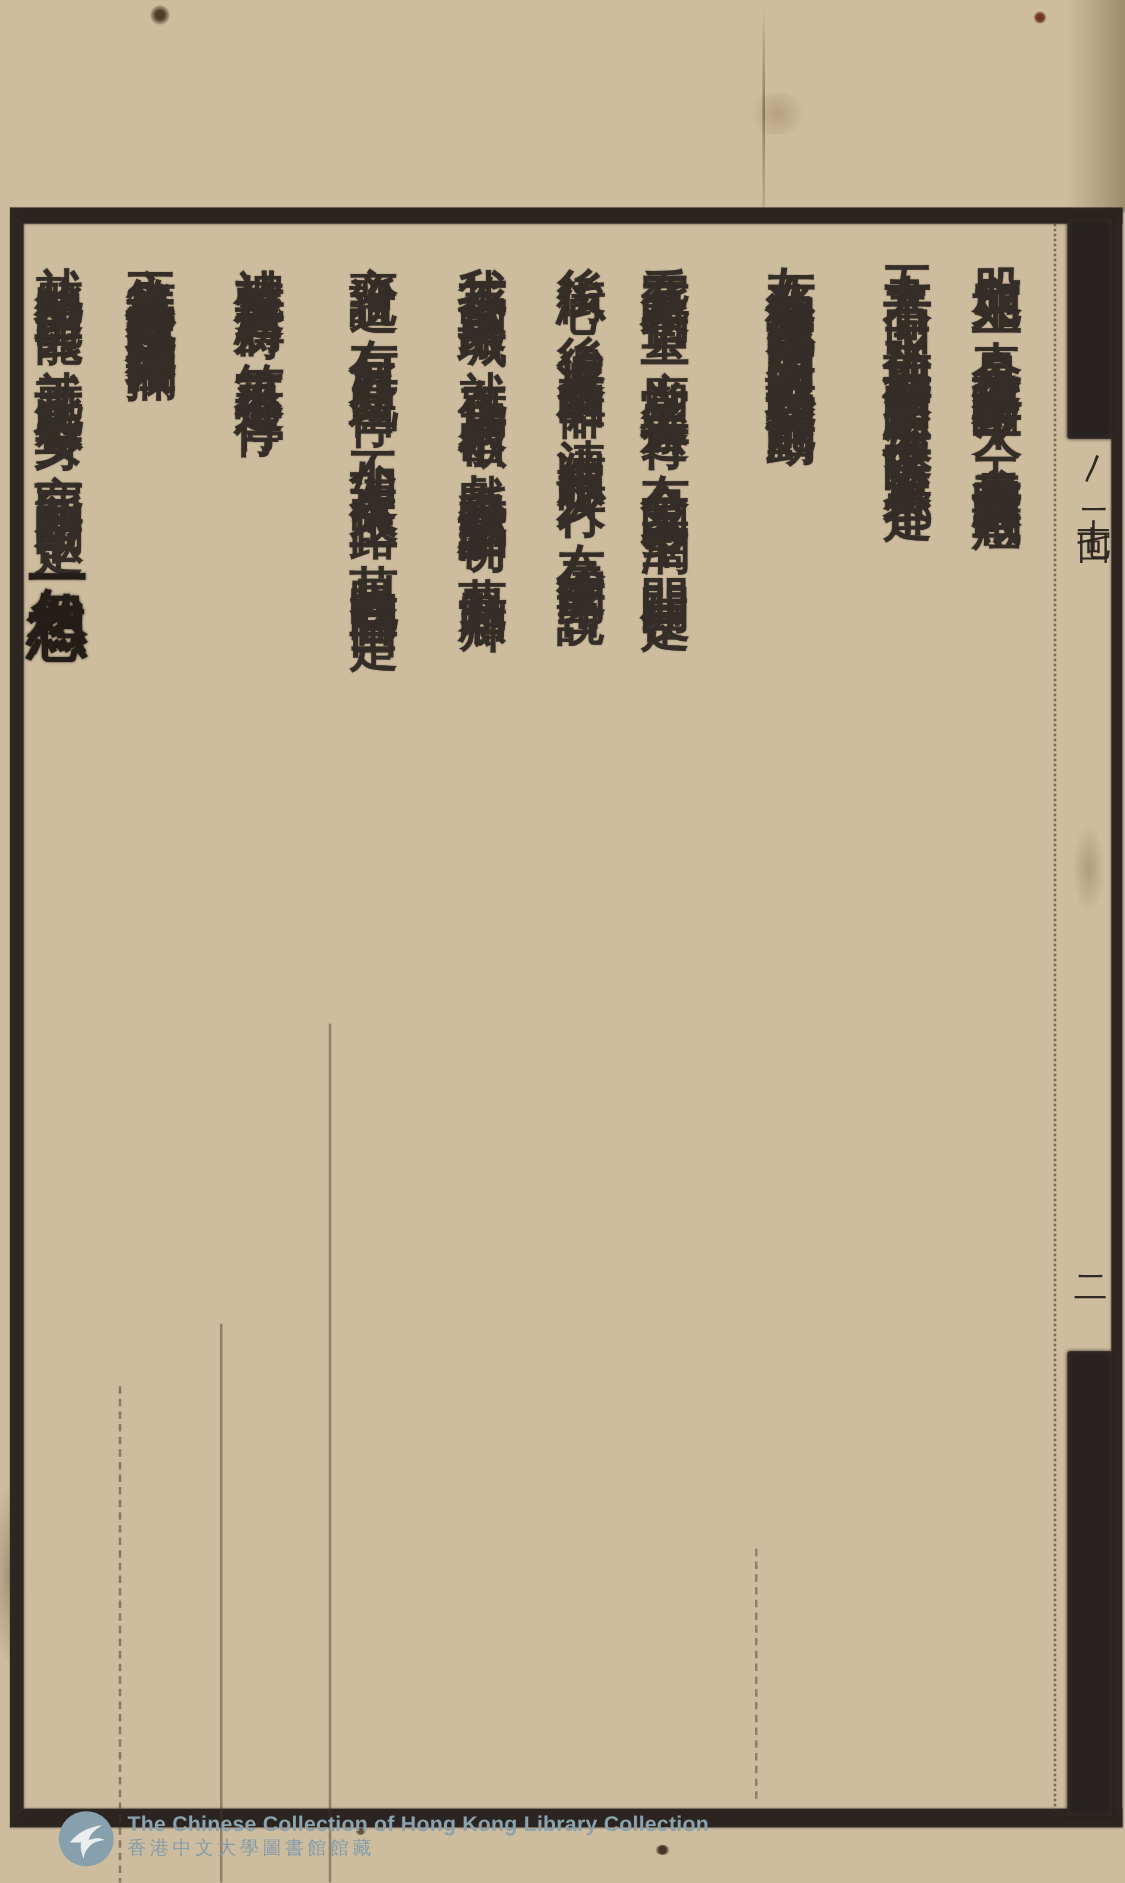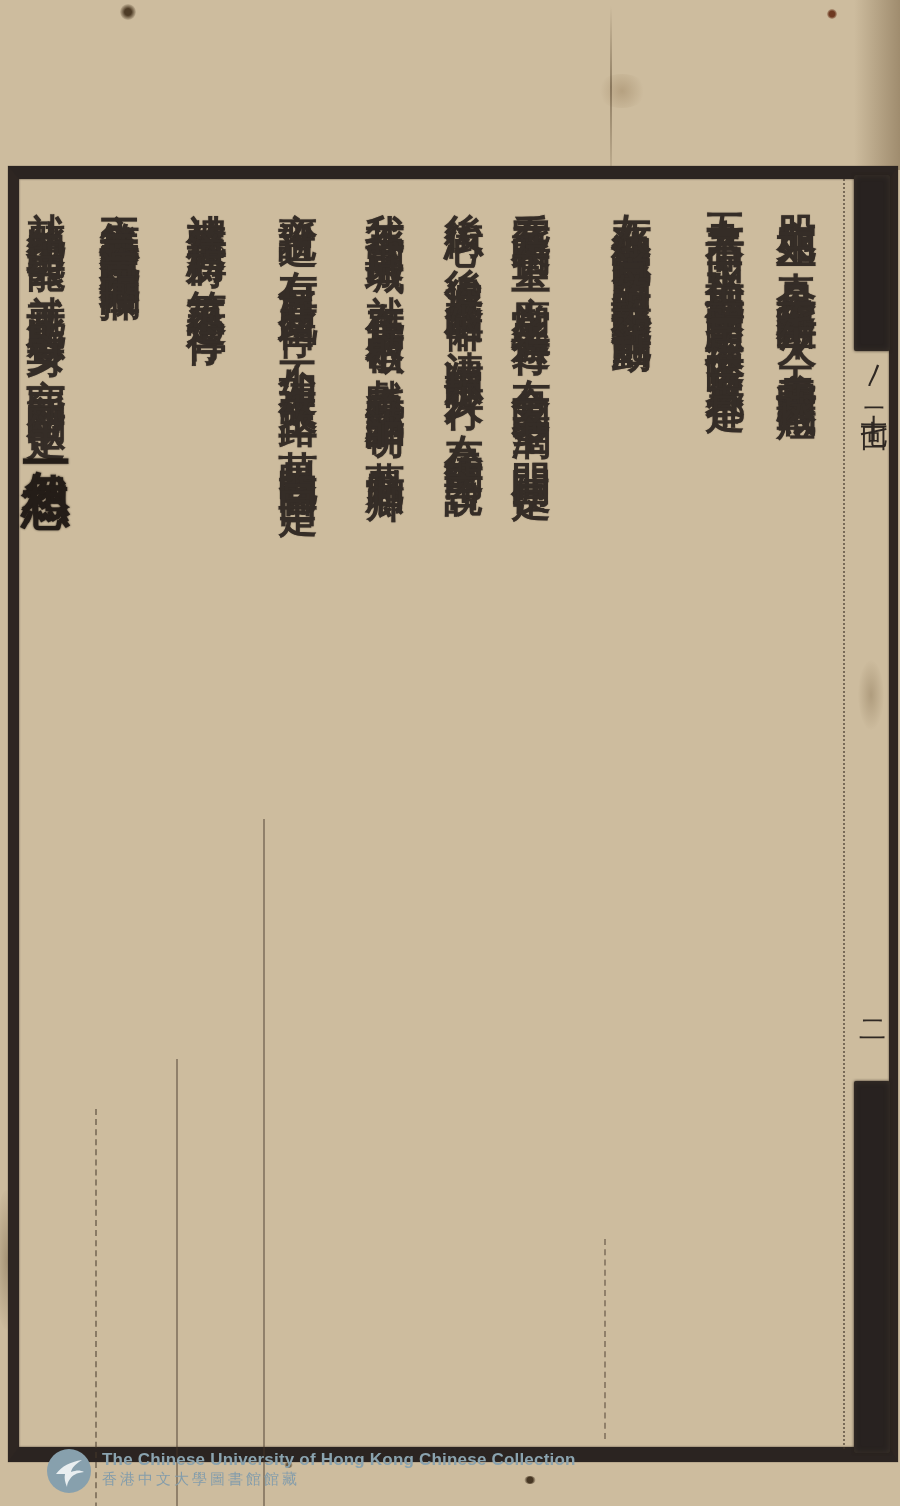--- a/index.html
+++ b/index.html
@@ -76,21 +76,21 @@
   .c10{left:12px;font-size:39px;letter-spacing:7px;}
   .c10 .seg.big{font-size:49px;font-weight:900;letter-spacing:3px;color:#241d18;
     text-shadow:0 0 2px rgba(30,22,16,.85);}
 
   
   .watermark{position:absolute;left:46px;top:1448px;display:flex;align-items:flex-start;gap:10px;}
   .wm-logo{width:46px;height:46px;flex:0 0 auto;}
   .wm-text{padding-top:2px;}
   .wm-line1{font-family:"Liberation Sans","DejaVu Sans",sans-serif;font-weight:bold;
     font-size:17px;line-height:20px;color:#8aa3af;letter-spacing:.2px;}
-  .wm-line2{font-size:15px;line-height:19px;color:#849dab;letter-spacing:3px;}
+  .wm-line2{font-size:15px;line-height:19px;color:#849dab;letter-spacing:3px;font-family:Liberation Mono, monospace;}
 </style>
 </head>
 <body>
 
 <div class="stain s1"></div>
 <div class="stain s2"></div>
 <div class="stain s3"></div>
 <div class="stain s4"></div>
 <div class="stain s5"></div>
 <div class="stain s6"></div>
@@ -131,16 +131,16 @@
 <div class="col c9"><span class="seg">永正笑道必要在此晚運一日兩兄休得阻攔</span></div>
 
 <div class="col c10"><span class="seg">就此後門出去罷</span><span class="seg">就于此店歇安身</span><span class="seg">言罷回時剛欲走</span><span class="seg big">忽然一想</span></div>
 
 <div class="watermark">
   <svg class="wm-logo" viewBox="0 0 46 46" xmlns="http://www.w3.org/2000/svg">
     <circle cx="23" cy="23" r="22" fill="#87a0ad"></circle>
     <path d="M10 26 C16 18, 24 14, 36 12 C28 17, 26 20, 25 24 C31 22, 34 22, 38 24 C30 25, 27 27, 24 31 C22 34, 21 36, 21 39 C19 34, 18 30, 19 26 C15 26, 12 26, 10 26 Z" fill="#e9eef0"></path>
   </svg>
   <div class="wm-text">
-    <div class="wm-line1">The Chinese University of Hong Kong Chinese Collection</div>
+    <div class="wm-line1">The Chinese Collection of Hong Kong Library Collection</div>
     <div class="wm-line2">香港中文大學圖書館館藏</div>
   </div>
 </div>
 
 </body></html>

